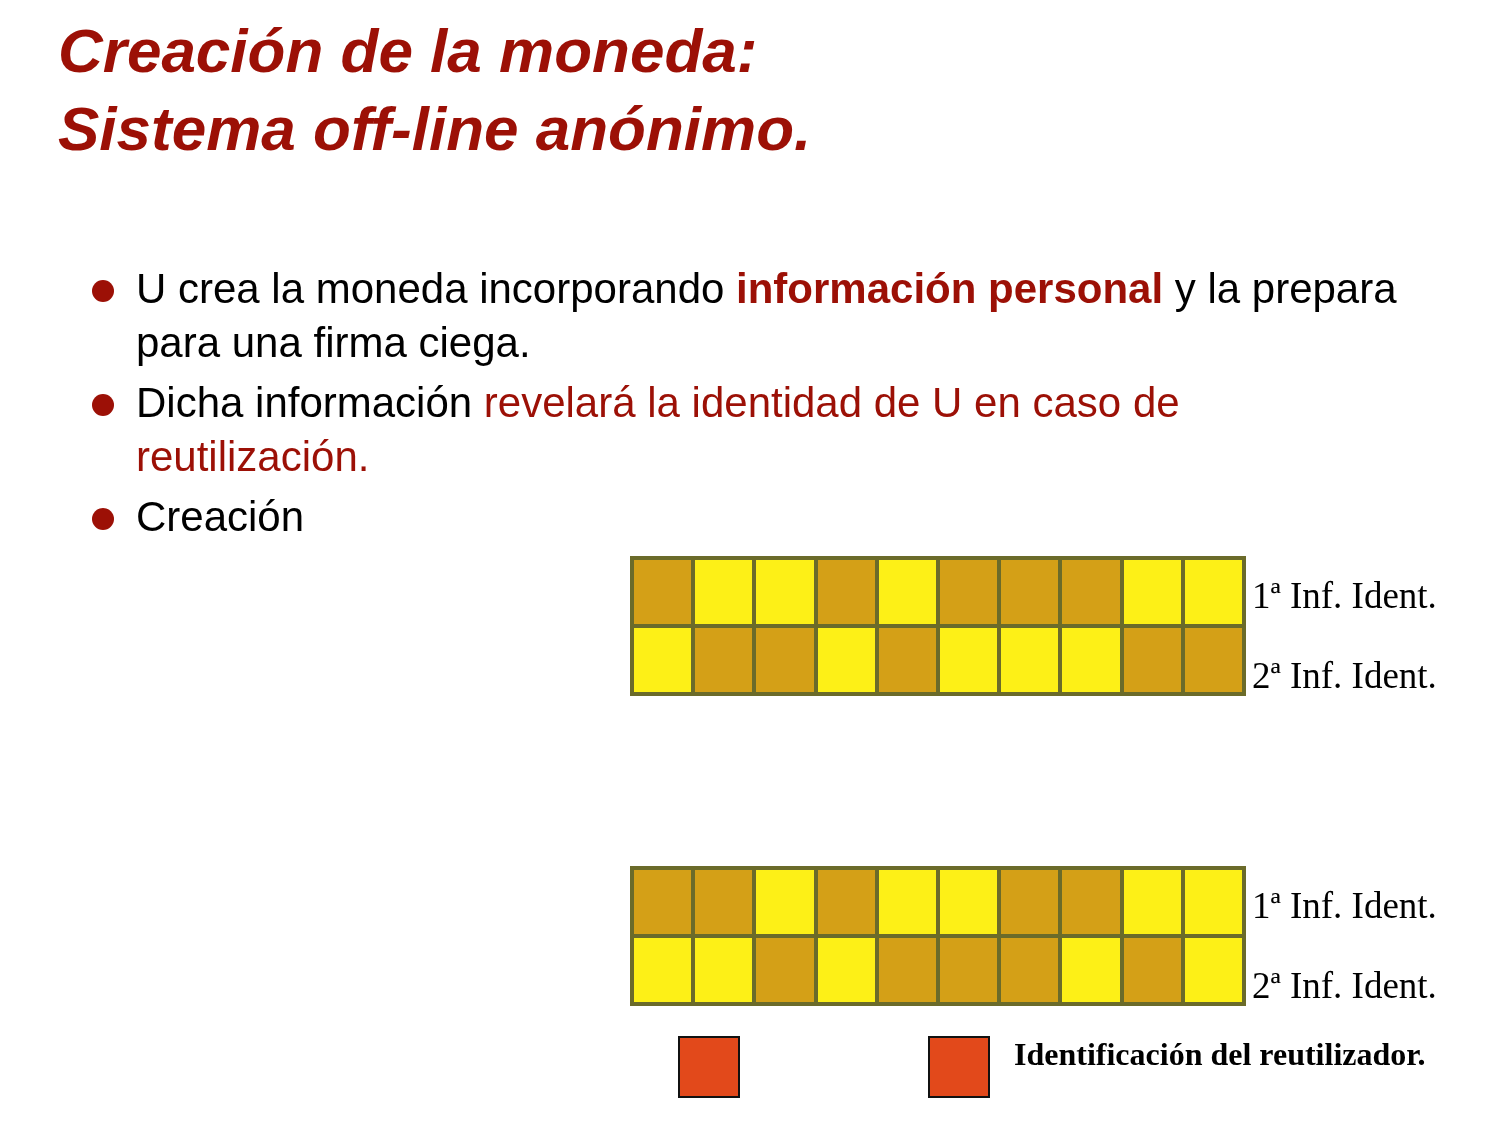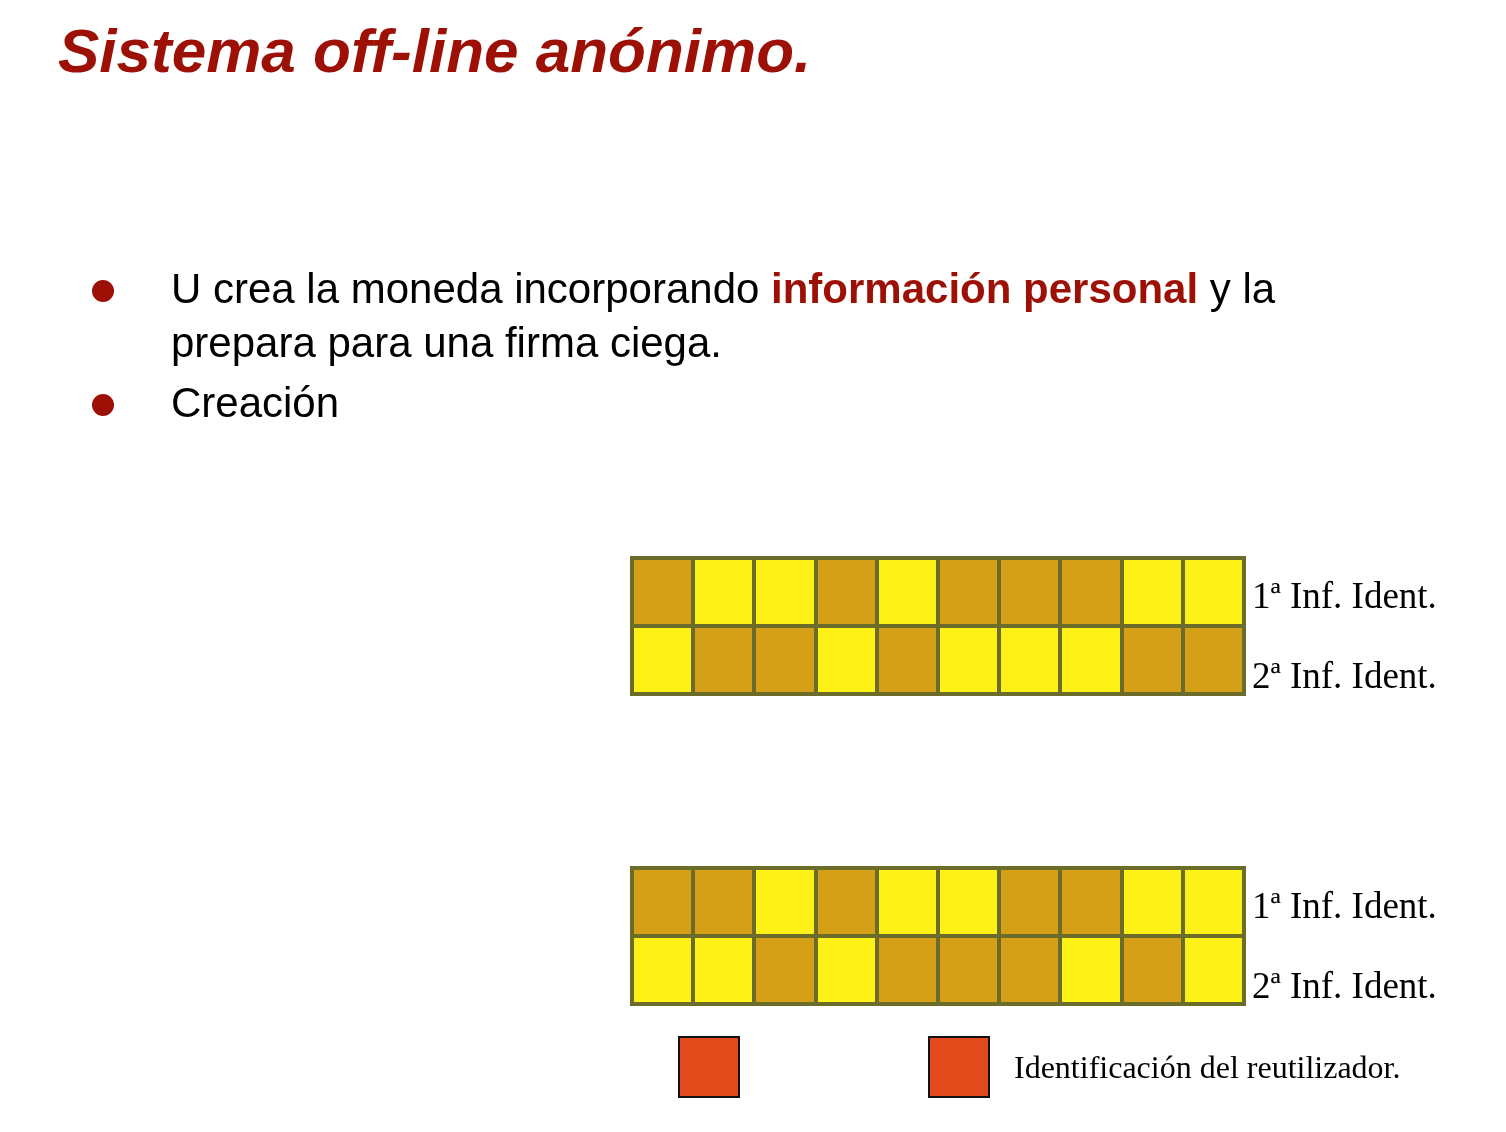--- a/index.html
+++ b/index.html
@@ -36,21 +36,20 @@
   #bullets {
     position: absolute;
     left: 92px;
     top: 262px;
     width: 1320px;
   }
   .bullet-row {
     display: flex;
     align-items: flex-start;
     margin-bottom: 6px;
-    gap: 35px;
   }
   .bullet-dot {
     width: 22px;
     min-width: 22px;
     height: 22px;
     border-radius: 50%;
     background: #9c1006;
     margin-top: 18px;
     margin-right: 22px;
   }
@@ -99,21 +98,22 @@
   }
   .row-label.r1 { top: 18px; }
   .row-label.r2 { top: 98px; }
 
   
   #legend {
     position: absolute;
     left: 678px;
     top: 1036px;
     display: flex;
-    align-items: center;
+    align-items: flex-start;
+    font-weight: bold;
   }
   .legend-swatch {
     width: 62px;
     height: 62px;
     background: #e2491b;
     border: 2px solid #111111;
     box-sizing: border-box;
   }
   .legend-gap {
     width: 188px;
@@ -123,30 +123,35 @@
     font-family: "Liberation Serif", serif;
     font-size: 32px;
     color: #000000;
     white-space: nowrap;
   }
 </style>
 </head>
 <body>
 
 <div id="title-block">
+  <div class="title-line">Creación de la moneda:</div>
   <div class="title-line">Sistema off-line anónimo.</div>
 </div>
 
 <div id="bullets">
 
   <div class="bullet-row">
     <div class="bullet-dot"></div>
     <div class="bullet-text"><span>U crea la moneda incorporando </span><span class="em-red-bold">información personal</span><span> y la prepara para una firma ciega.</span></div>
   </div>
 
+  <div class="bullet-row">
+    <div class="bullet-dot"></div>
+    <div class="bullet-text"><span>Dicha información </span><span class="em-red">revelará la identidad de U en caso de reutilización.</span></div>
+  </div>
 
   <div class="bullet-row">
     <div class="bullet-dot"></div>
     <div class="bullet-text"><span>Creación</span></div>
   </div>
 
 </div>
 
 <div class="grid-wrap" style="left:630px; top:556px;">
   <div class="grid" id="grid-0">

